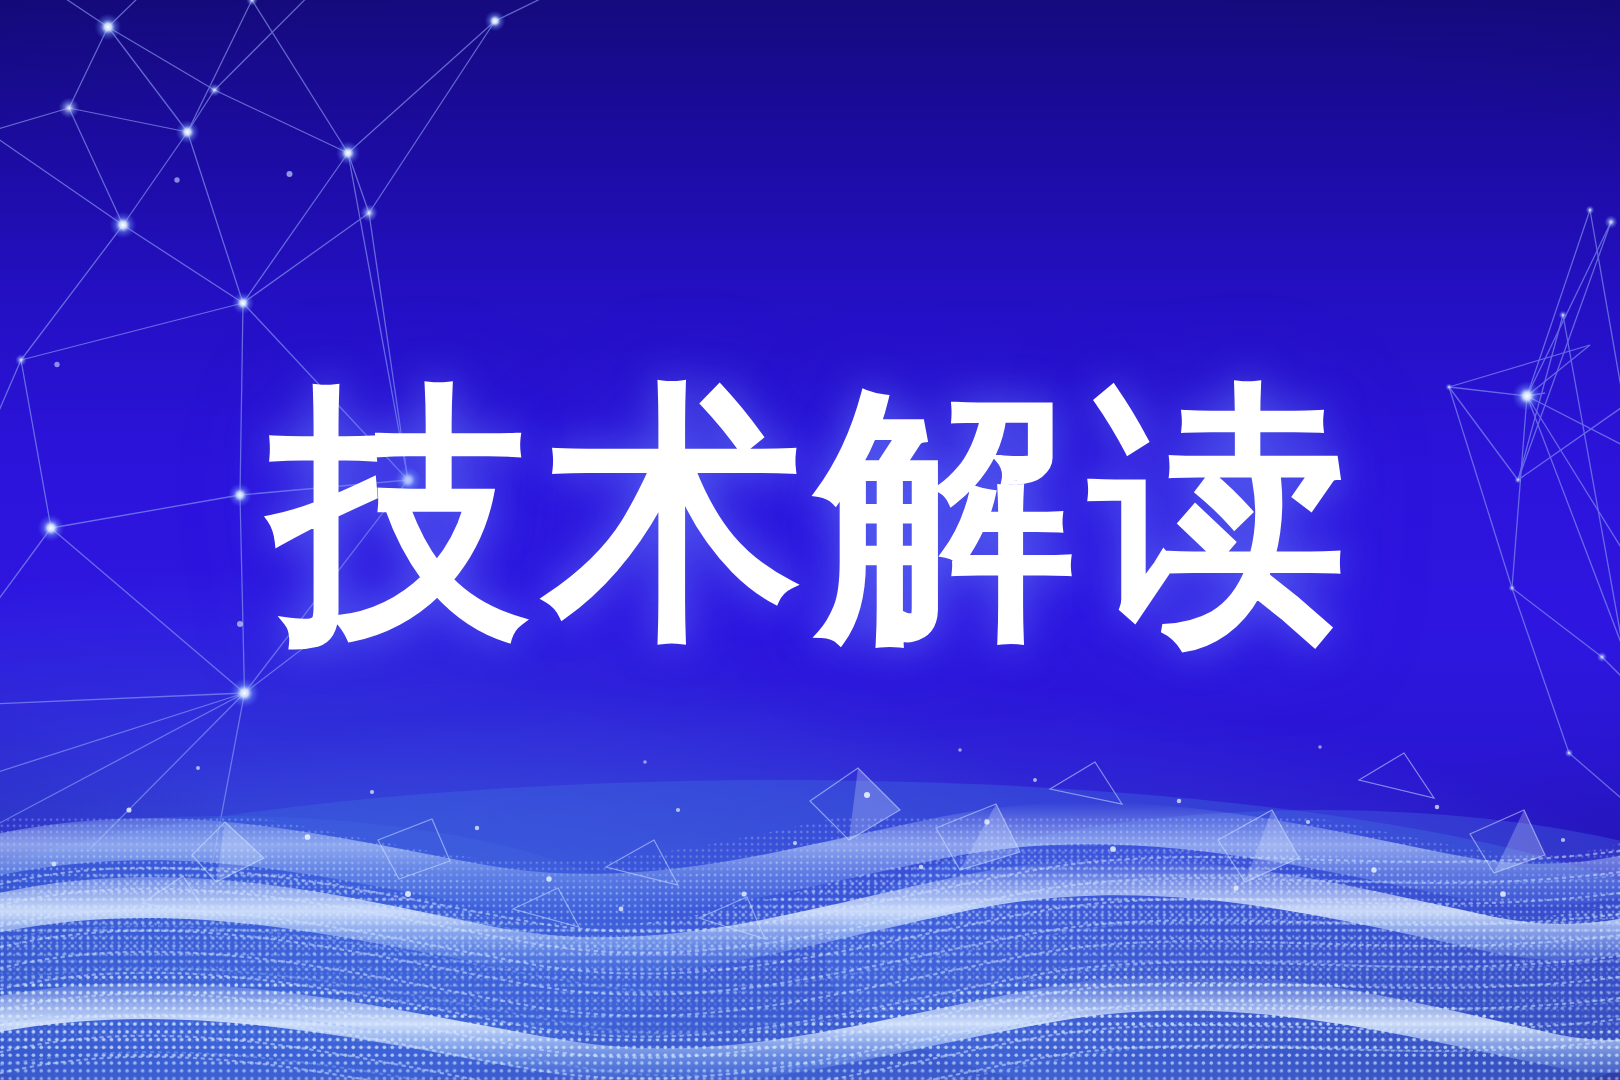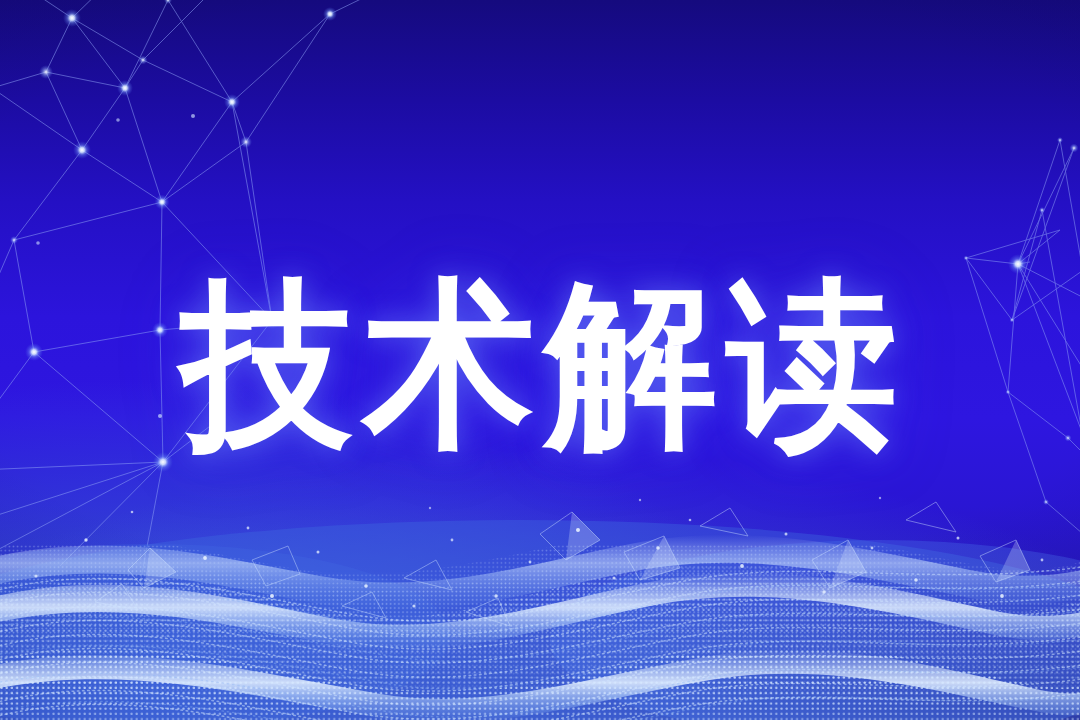--- a/index.html
+++ b/index.html
@@ -51,21 +51,21 @@
     inset: 0;
     width: 1080px;
     height: 720px;
     pointer-events: none;
   }
 
   
   .title-wrap {
     position: absolute;
     left: 0;
-    top: 260px;
+    top: 238px;
     width: 1080px;
     height: 210px;
     display: flex;
     align-items: center;
     justify-content: center;
   }
   .title {
     color: #ffffff;
     font-family: "DejaVu Sans", "Liberation Sans", sans-serif;
     font-weight: 700;

